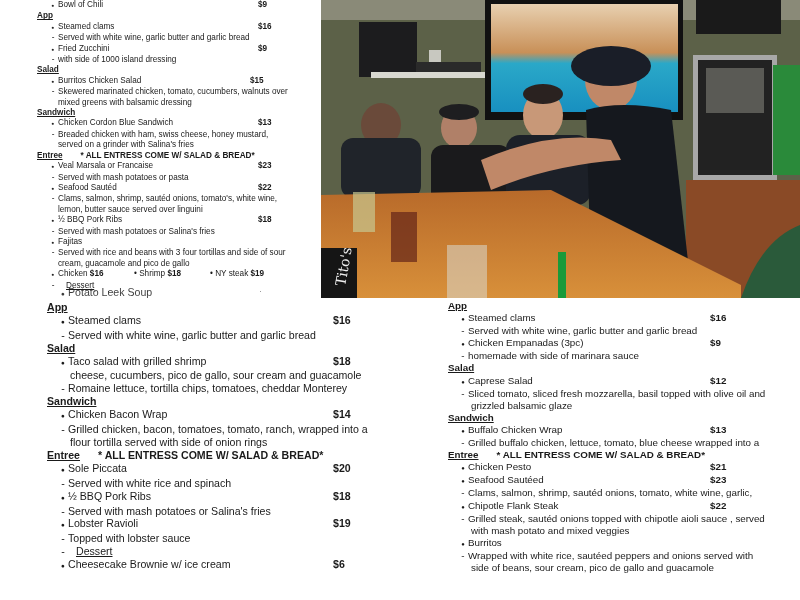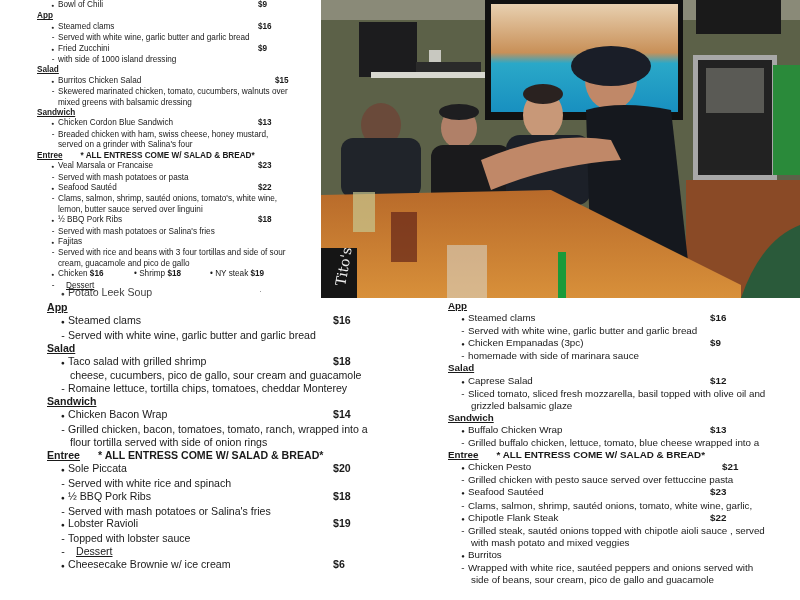--- a/index.html
+++ b/index.html
@@ -39,27 +39,27 @@
 <body>
 
 <div class="page p1" id="p1">
     <div class="line item"><span class="bul" style="font-size: 0.6em;">●</span><span>Bowl of Chili</span><span class="price" style="left: 210px;">$9</span></div>
     <div class="line"><span class="sec">App</span></div>
     <div class="line item"><span class="bul" style="font-size: 0.6em;">●</span><span>Steamed clams</span><span class="price" style="left: 210px;">$16</span></div>
     <div class="line desc"><span class="dash">-</span><span>Served with white wine, garlic butter and garlic bread</span></div>
     <div class="line item"><span class="bul" style="font-size: 0.6em;">●</span><span>Fried Zucchini</span><span class="price" style="left: 210px;">$9</span></div>
     <div class="line desc"><span class="dash">-</span><span>with side of 1000 island dressing</span></div>
     <div class="line"><span class="sec">Salad</span></div>
-    <div class="line item"><span class="bul" style="font-size: 0.6em;">●</span><span>Burritos Chicken Salad</span><span class="price" style="left: 227px;">$15</span></div>
+    <div class="line item"><span class="bul" style="font-size: 0.6em;">●</span><span>Burritos Chicken Salad</span><span class="price" style="left: 202px;">$15</span></div>
     <div class="line desc"><span class="dash">-</span><span>Skewered marinated chicken, tomato, cucumbers, walnuts over</span></div>
     <div class="line wrap">mixed greens with balsamic dressing</div>
     <div class="line"><span class="sec">Sandwich</span></div>
     <div class="line item"><span class="bul" style="font-size: 0.6em;">●</span><span>Chicken Cordon Blue Sandwich</span><span class="price" style="left: 210px;">$13</span></div>
     <div class="line desc"><span class="dash">-</span><span>Breaded chicken with ham, swiss cheese, honey mustard,</span></div>
-    <div class="line wrap">served on a grinder with Salina's four</div>
+    <div class="line wrap">served on a grinder with Salina's fries</div>
     <div class="line"><span class="sec">Entree</span><span class="note">* ALL ENTRESS COME W/ SALAD &amp; BREAD*</span></div>
     <div class="line item"><span class="bul" style="font-size: 0.6em;">●</span><span>Veal Marsala or Francaise</span><span class="price" style="left: 210px;">$23</span></div>
     <div class="line desc"><span class="dash">-</span><span>Served with mash potatoes or pasta</span></div>
     <div class="line item"><span class="bul" style="font-size: 0.6em;">●</span><span>Seafood Sautéd</span><span class="price" style="left: 210px;">$22</span></div>
     <div class="line desc"><span class="dash">-</span><span>Clams, salmon, shrimp, sautéd onions, tomato's, white wine,</span></div>
     <div class="line wrap">lemon, butter sauce served over linguini</div>
     <div class="line item"><span class="bul" style="font-size: 0.6em;">●</span><span>½ BBQ Pork Ribs</span><span class="price" style="left: 210px;">$18</span></div>
     <div class="line desc"><span class="dash">-</span><span>Served with mash potatoes or Salina's fries</span></div>
     <div class="line item"><span class="bul" style="font-size: 0.6em;">●</span><span>Fajitas</span></div>
     <div class="line desc"><span class="dash">-</span><span>Served with rice and beans with 3 four tortillas and side of sour</span></div>
@@ -100,22 +100,21 @@
     <div class="line item"><span class="bul" style="font-size: 0.6em;">●</span><span>Chicken Empanadas (3pc)</span><span class="price" style="left: 252px;">$9</span></div>
     <div class="line desc"><span class="dash">-</span><span>homemade with side of marinara sauce</span></div>
     <div class="line"><span class="sec">Salad</span></div>
     <div class="line item"><span class="bul" style="font-size: 0.6em;">●</span><span>Caprese Salad</span><span class="price" style="left: 252px;">$12</span></div>
     <div class="line desc"><span class="dash">-</span><span>Sliced tomato, sliced fresh mozzarella, basil topped with olive oil and</span></div>
     <div class="line wrap">grizzled balsamic glaze</div>
     <div class="line"><span class="sec">Sandwich</span></div>
     <div class="line item"><span class="bul" style="font-size: 0.6em;">●</span><span>Buffalo Chicken Wrap</span><span class="price" style="left: 252px;">$13</span></div>
     <div class="line desc"><span class="dash">-</span><span>Grilled buffalo chicken, lettuce, tomato, blue cheese wrapped into a</span></div>
     <div class="line"><span class="sec">Entree</span><span class="note">* ALL ENTRESS COME W/ SALAD &amp; BREAD*</span></div>
-    <div class="line item"><span class="bul" style="font-size: 0.6em;">●</span><span>Chicken Pesto</span><span class="price" style="left: 264px;">$21</span></div>
-    <div class="line desc"><span class="dash">-</span><span>Grilled chicken with pesto sauce served over fettuccine pasta</span></div>
+    <div class="line item"><span class="bul" style="font-size: 0.6em;">●</span><span>Chicken Pesto</span><span class="price" style="left: 252px;">$21</span></div>
     <div class="line item"><span class="bul" style="font-size: 0.6em;">●</span><span>Seafood Sautéed</span><span class="price" style="left: 252px;">$23</span></div>
     <div class="line desc"><span class="dash">-</span><span>Clams, salmon, shrimp, sautéd onions, tomato, white wine, garlic,</span></div>
     <div class="line item"><span class="bul" style="font-size: 0.6em;">●</span><span>Chipotle Flank Steak</span><span class="price" style="left: 252px;">$22</span></div>
     <div class="line desc"><span class="dash">-</span><span>Grilled steak, sautéd onions topped with chipotle aioli sauce , served</span></div>
     <div class="line wrap">with mash potato and mixed veggies</div>
     <div class="line item"><span class="bul" style="font-size: 0.6em;">●</span><span>Burritos</span></div>
     <div class="line desc"><span class="dash">-</span><span>Wrapped with white rice, sautéed peppers and onions served with</span></div>
     <div class="line wrap">side of beans, sour cream, pico de gallo and guacamole</div>
   </div>
 

